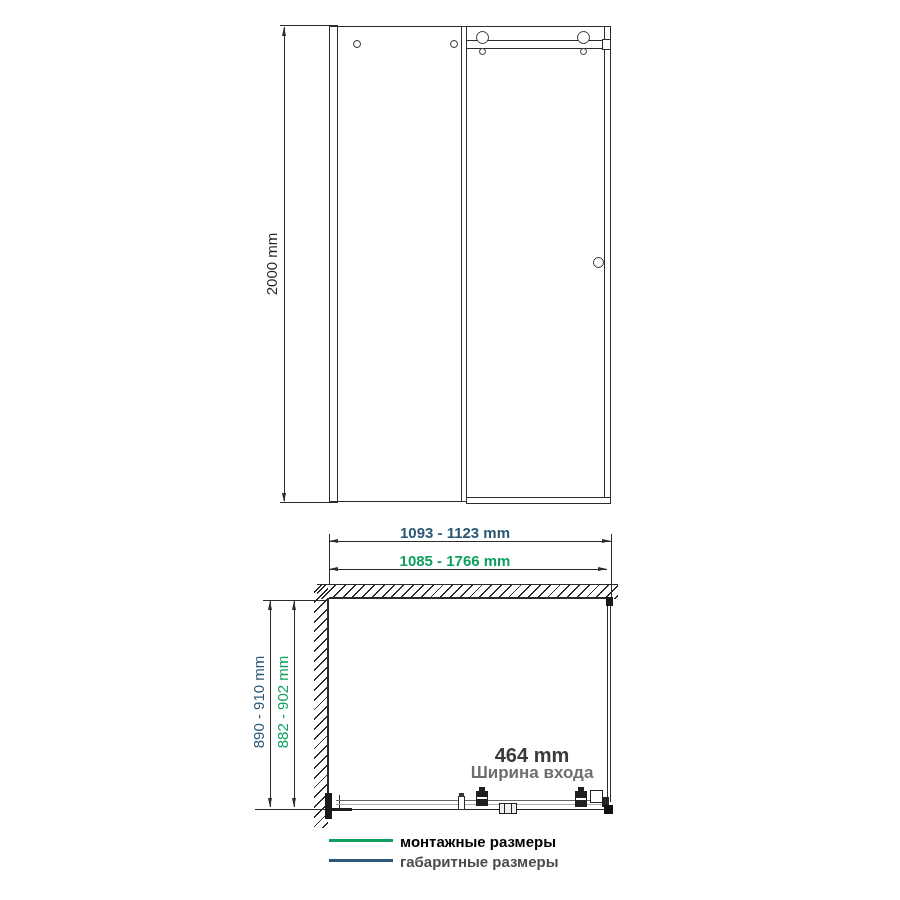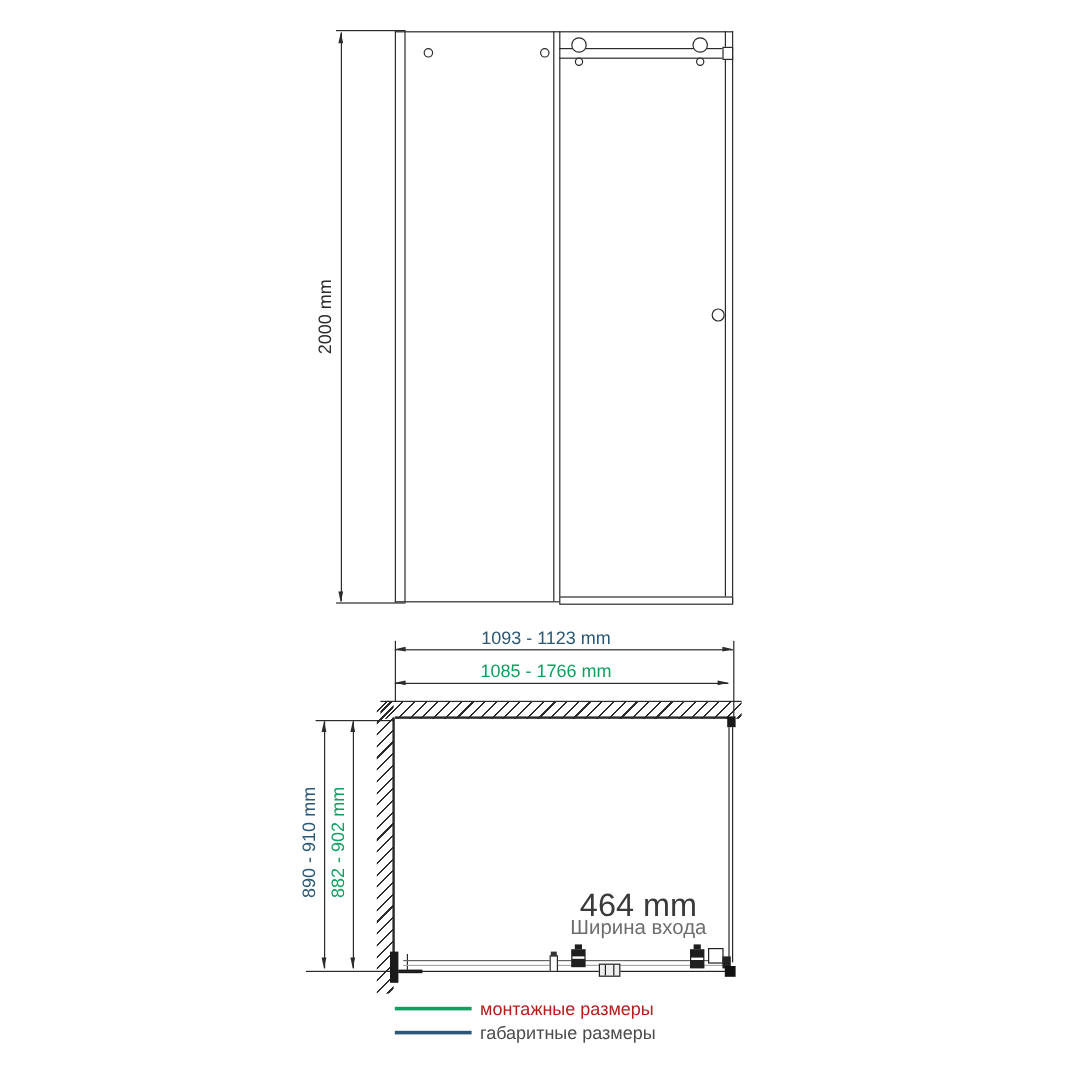--- a/index.html
+++ b/index.html
@@ -4,21 +4,21 @@
 <style>
   html,body{margin:0;padding:0;background:#fff;}
   #stage{
     position:relative;width:900px;height:900px;background:#fff;overflow:hidden;
     font-family:"Liberation Sans", sans-serif;color:#2b2b2b;
   }
   .hl{position:absolute;background:#2b2b2b;height:1px;}
   .vl{position:absolute;background:#2b2b2b;width:1px;}
   .rect{position:absolute;box-sizing:border-box;}
   .circle{position:absolute;box-sizing:border-box;border:1.3px solid #2b2b2b;border-radius:50%;background:#fff;}
-  .clabel{position:absolute;transform:translate(-50%,-50%);white-space:nowrap;font-size:15px;}
+  .clabel{position:absolute;transform:translate(-50%,-50%);white-space:nowrap;font-size:15px;font-weight:bold;}
   .rlabel{position:absolute;transform:translate(-50%,-50%) rotate(-90deg);white-space:nowrap;font-size:15px;}
   .arr{position:absolute;width:0;height:0;}
   .arr-up{border-left:2.5px solid transparent;border-right:2.5px solid transparent;border-bottom:9px solid #2b2b2b;}
   .arr-down{border-left:2.5px solid transparent;border-right:2.5px solid transparent;border-top:9px solid #2b2b2b;}
   .arr-west{border-top:2.5px solid transparent;border-bottom:2.5px solid transparent;border-right:9px solid #2b2b2b;}
   .arr-east{border-top:2.5px solid transparent;border-bottom:2.5px solid transparent;border-left:9px solid #2b2b2b;}
   .hatch{
     background:repeating-linear-gradient(135deg, transparent 0 5.6px, #2b2b2b 5.6px 6.9px);
   }
   .navy{color:#2b5876;}
@@ -88,21 +88,21 @@
     <div class="arr arr-up" style="left:268px;top:601px;"></div>
     <div class="arr arr-down" style="left:268px;top:798px;"></div>
     <div class="vl" style="left:294px;top:601px;height:206px;"></div>
     <div class="arr arr-up" style="left:292px;top:601px;"></div>
     <div class="arr arr-down" style="left:292px;top:798px;"></div>
     <div class="hl" style="left:263px;top:600px;width:65px;"></div>
     <div class="hl" style="left:255px;top:809px;width:78px;"></div>
     <div class="rlabel navy" style="left:258px;top:702px;">890 - 910 mm</div>
     <div class="rlabel green" style="left:282px;top:702px;">882 - 902 mm</div>
 
-    <div class="clabel" style="left:532px;top:755px;font-size:27px;color:#3a3a3a;">464 mm</div>
+    <div class="clabel" style="left:532px;top:755px;font-size:20px;color:#3a3a3a;">464 mm</div>
     <div class="clabel" style="left:532px;top:773px;font-size:17px;color:#6e6e6e;">Ширина входа</div>
 
     <div>
       <div class="rect" style="left:325px;top:793px;width:7px;height:26px;background:#1a1a1a;"></div>
       <div class="rect" style="left:332px;top:808px;width:20px;height:3px;background:#1a1a1a;"></div>
       <div class="vl" style="left:339px;top:795px;height:14px;"></div>
       <div class="hl" style="left:336px;top:800px;width:272px;background:#666;"></div>
       <div class="hl" style="left:336px;top:804px;width:272px;background:#aaa;"></div>
       <div class="hl" style="left:332px;top:809px;width:280px;background:#222;"></div>
 
@@ -122,18 +122,18 @@
       <div class="rect" style="left:576px;top:798px;width:10px;height:2px;background:#fff;"></div>
 
       <div class="rect" style="left:590px;top:790px;width:13px;height:13px;border:1.5px solid #222;background:#fff;"></div>
       <div class="rect" style="left:602px;top:797px;width:7px;height:10px;background:#222;"></div>
       <div class="rect" style="left:604px;top:805px;width:9px;height:9px;background:#111;"></div>
     </div>
   </div>
 
   <div>
     <div class="rect" style="left:329px;top:839px;width:64px;height:3px;background:#0f9f60;"></div>
-    <div class="clabel" style="left:400px;top:841px;transform:translate(0,-50%);color:#b91c1c;">монтажные размеры</div>
+    <div class="clabel" style="left:400px;top:841px;transform:translate(0,-50%);color:#000000;">монтажные размеры</div>
     <div class="rect" style="left:329px;top:859px;width:64px;height:3px;background:#2b5876;"></div>
     <div class="clabel" style="left:400px;top:861px;transform:translate(0,-50%);color:#4c4c4c;">габаритные размеры</div>
   </div>
 
 </div>
 
 </body></html>

